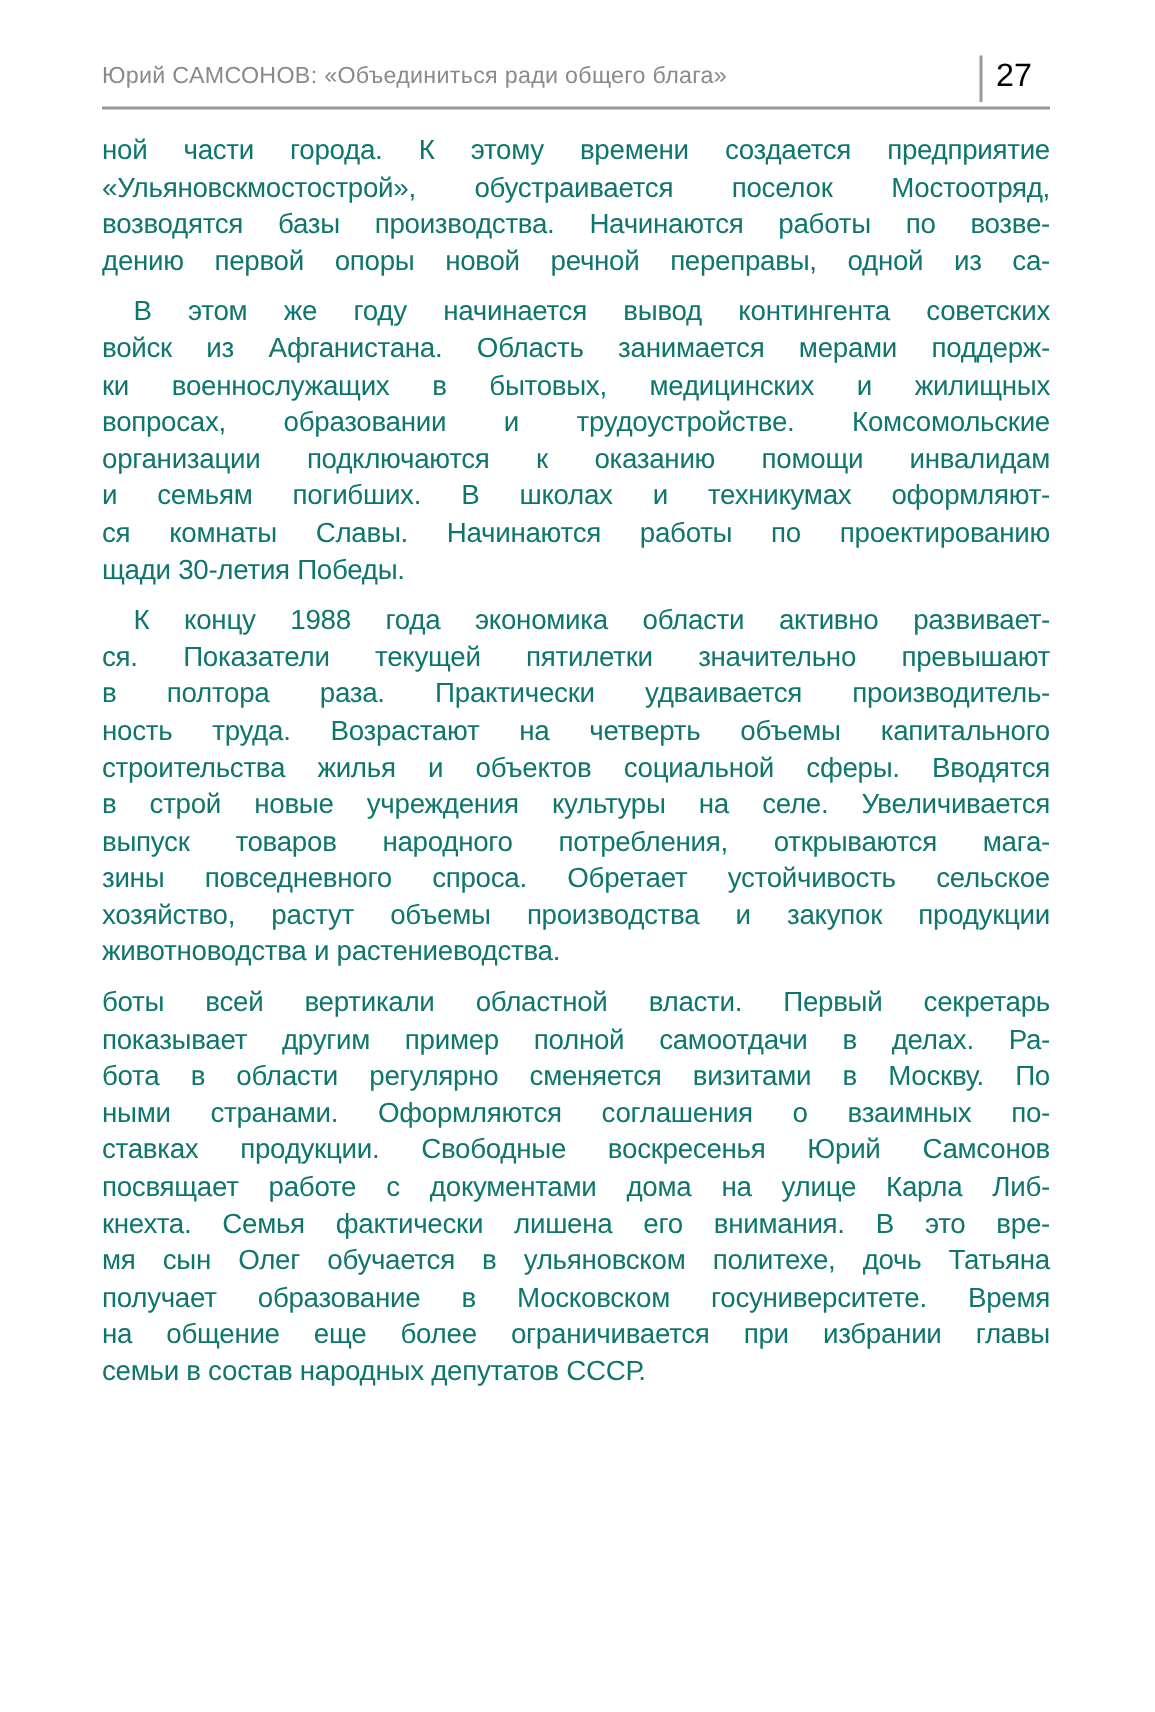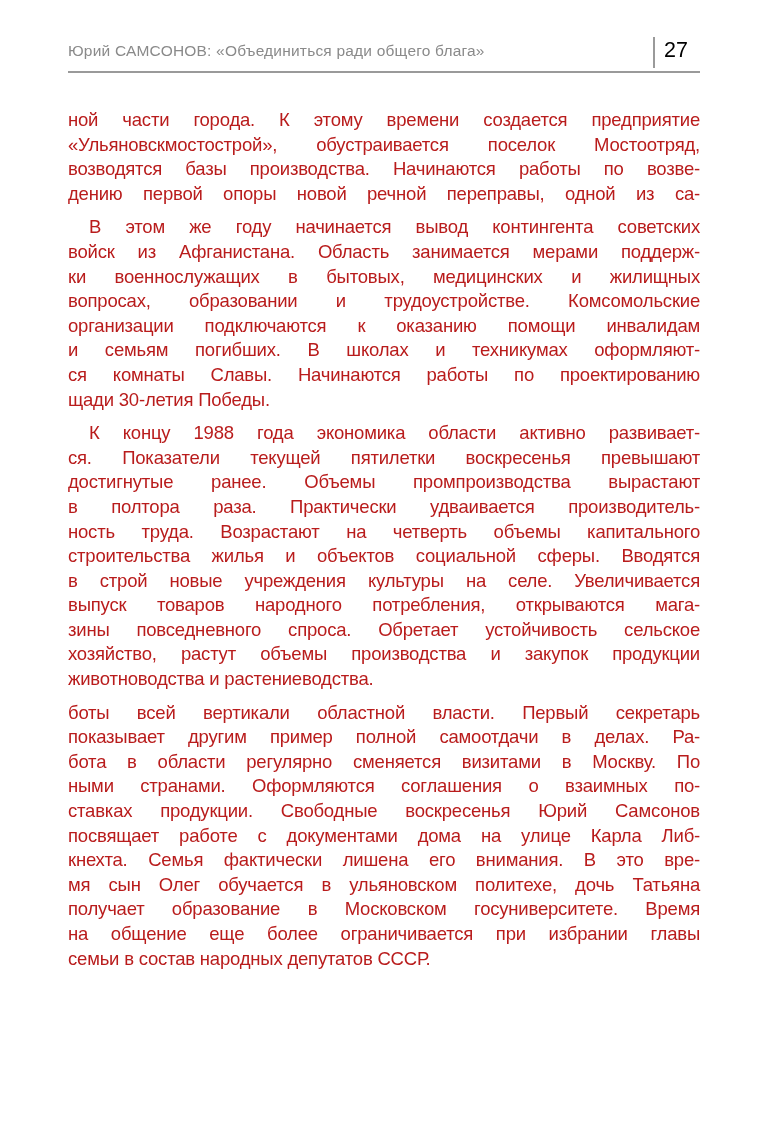--- a/index.html
+++ b/index.html
@@ -52,23 +52,23 @@
     left: 68px;
     top: 71px;
     width: 632px;
     height: 2px;
     background: #9a9a9a;
   }
   
   .body-text {
     position: absolute;
     left: 68px;
-    top: 108px;
+    top: 88px;
     width: 632px;
-    color: #b91c1c;
+    color: #0f766e;
     font-size: 18.5px;
     line-height: 24.6px;
     letter-spacing: -0.2px;
   }
   .paragraph {
     margin: 0 0 9px 0;
   }
   .line {
     text-align: justify;
     text-align-last: justify;
@@ -103,22 +103,21 @@
         <div class="line">войск из Афганистана. Область занимается мерами поддерж-</div>
         <div class="line">ки военнослужащих в бытовых, медицинских и жилищных</div>
         <div class="line">вопросах, образовании и трудоустройстве. Комсомольские</div>
         <div class="line">организации подключаются к оказанию помощи инвалидам</div>
         <div class="line">и семьям погибших. В школах и техникумах оформляют-</div>
         <div class="line">ся комнаты Славы. Начинаются работы по проектированию</div>
         <div class="line last">щади 30-летия Победы.</div>
       </div>
       <div class="paragraph">
         <div class="line indent">К концу 1988 года экономика области активно развивает-</div>
-        <div class="line">ся. Показатели текущей пятилетки воскресенья превышают</div>
-        <div class="line">достигнутые ранее. Объемы промпроизводства вырастают</div>
+        <div class="line">ся. Показатели текущей пятилетки значительно превышают</div>
         <div class="line">в полтора раза. Практически удваивается производитель-</div>
         <div class="line">ность труда. Возрастают на четверть объемы капитального</div>
         <div class="line">строительства жилья и объектов социальной сферы. Вводятся</div>
         <div class="line">в строй новые учреждения культуры на селе. Увеличивается</div>
         <div class="line">выпуск товаров народного потребления, открываются мага-</div>
         <div class="line">зины повседневного спроса. Обретает устойчивость сельское</div>
         <div class="line">хозяйство, растут объемы производства и закупок продукции</div>
         <div class="line last">животноводства и растениеводства.</div>
       </div>
       <div class="paragraph">

